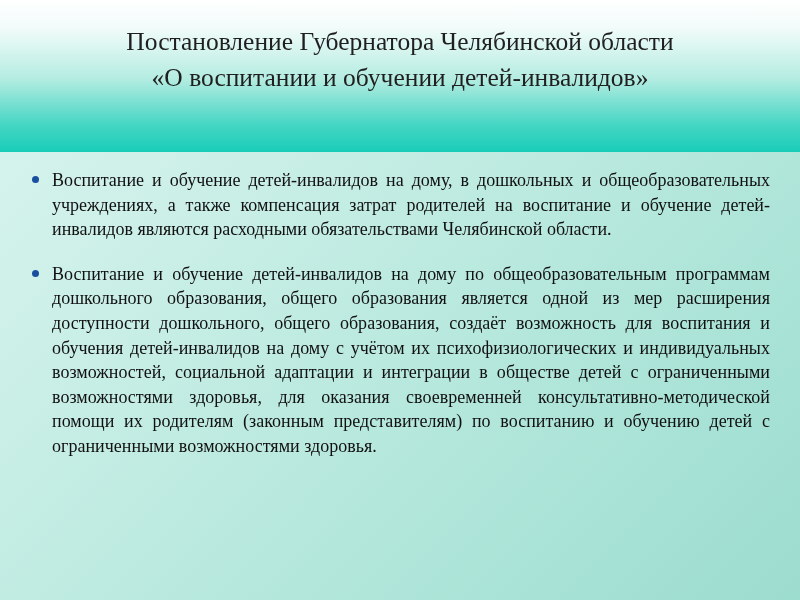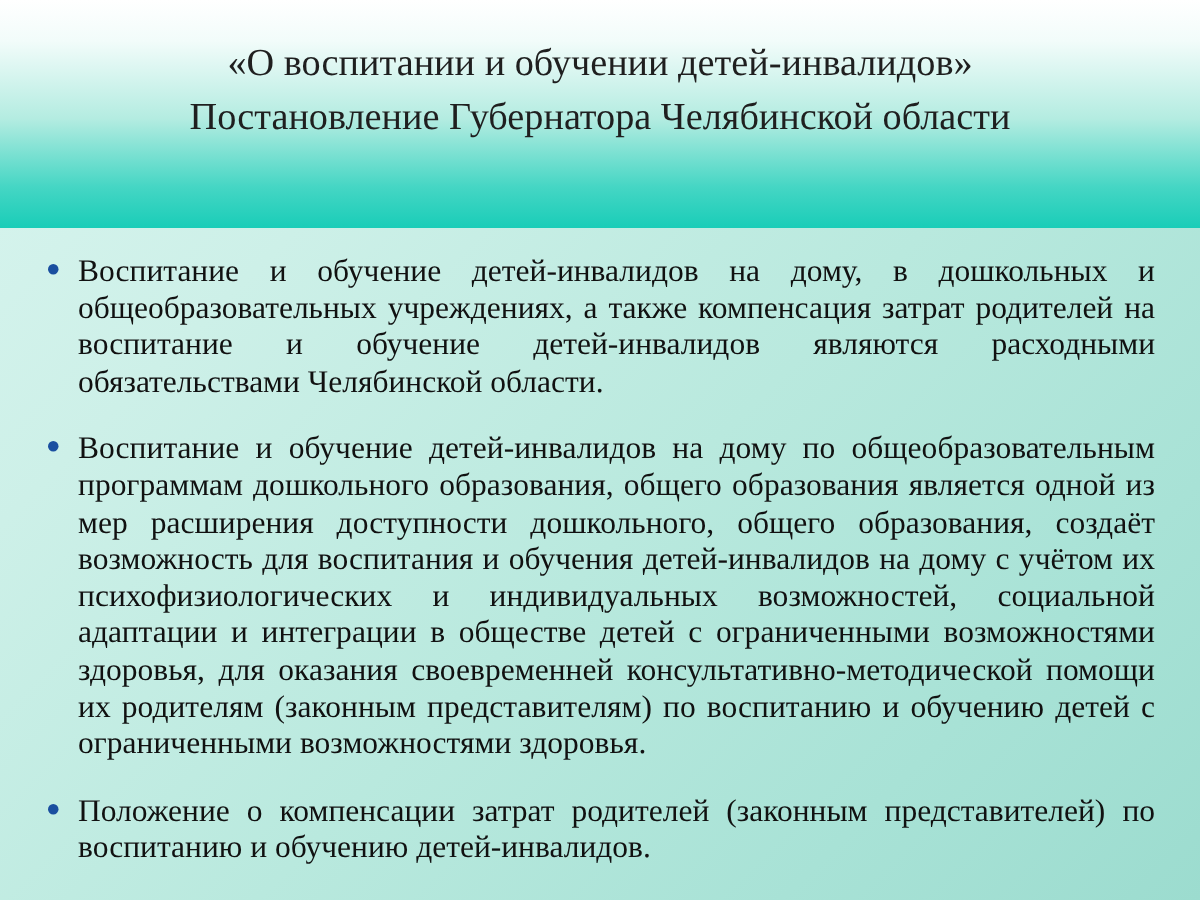--- a/index.html
+++ b/index.html
@@ -50,21 +50,21 @@
     width: 800px;
     height: 448px;
     padding: 16px 30px 0 26px;
     box-sizing: border-box;
   }
   .bullet-item {
     position: relative;
     padding-left: 26px;
     margin-bottom: 20px;
     color: #111111;
-    font-size: 21px;
+    font-size: 18px;
     line-height: 24.6px;
     text-align: justify;
     font-family: "Liberation Serif", serif;
   }
   .bullet-item:last-child {
     margin-bottom: 0;
   }
   .bullet-dot {
     position: absolute;
     left: 6px;
@@ -78,36 +78,32 @@
     letter-spacing: 0.02px;
   }
 </style>
 </head>
 <body>
 
 <div class="slide">
 
   <div class="title-band">
     <div class="title-text">
+      <span class="title-line">Постановление Губернатора Челябинской области</span>
       <span class="title-line">«О воспитании и обучении детей-инвалидов»</span>
-      <span class="title-line">Постановление Губернатора Челябинской области</span>
     </div>
   </div>
 
   <div class="body">
 
     <div class="bullet-item">
       <span class="bullet-dot"></span>
       <span>Воспитание и обучение детей-инвалидов на дому, в дошкольных и общеобразовательных учреждениях, а также компенсация затрат родителей на воспитание и обучение детей-инвалидов являются расходными обязательствами Челябинской области.</span>
     </div>
 
     <div class="bullet-item p2">
       <span class="bullet-dot"></span>
       <span>Воспитание  и  обучение  детей-инвалидов на дому по общеобразовательным программам дошкольного образования, общего образования является одной из мер расширения доступности дошкольного, общего образования, создаёт возможность для воспитания и обучения детей-инвалидов на дому с учётом их психофизиологических и индивидуальных возможностей, социальной адаптации   и интеграции в обществе детей с ограниченными возможностями здоровья, для оказания своевременней консультативно-методической помощи их родителям (законным представителям) по воспитанию и обучению детей с ограниченными возможностями здоровья.</span>
     </div>
 
-    <div class="bullet-item">
-      <span class="bullet-dot"></span>
-      <span>Положение о компенсации затрат родителей (законным представителей) по воспитанию и обучению детей-инвалидов.</span>
-    </div>
 
   </div>
 </div>
 
 </body></html>

